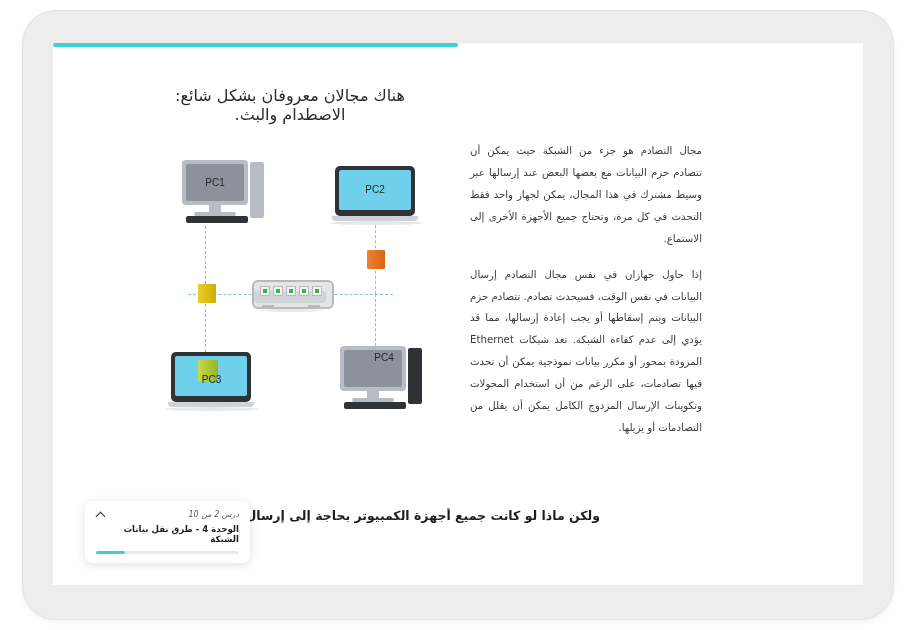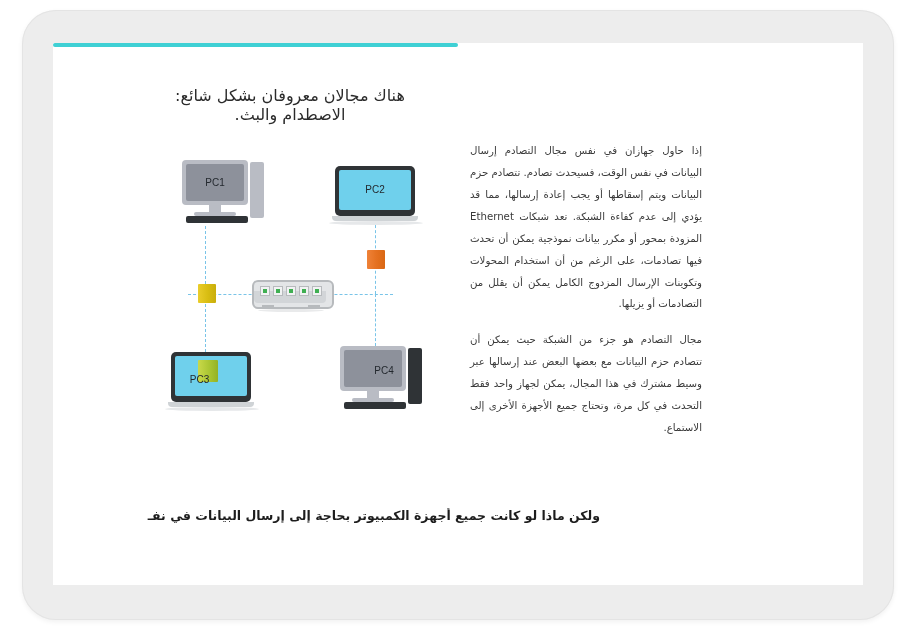--- a/index.html
+++ b/index.html
@@ -307,41 +307,51 @@
         <div class="lap-base"></div>
         <div class="lap-shadow"></div>
       </div>
     </div>
 
     <div class="node" style="left:18px;top:192px;">
       <div class="laptop-wrap">
         <div class="lap-lid"></div>
         <div class="lap-screen"></div>
         <div class="packet" style="left:30px;top:8px;width:20px;height:22px;background:linear-gradient(90deg,#c9d94a 0%,#a8c431 60%,#93b226 100%);"></div>
-        <div class="node-label" style="top:22px;left:7px;width:49px;color:#23282e;">PC3</div>
+        <div class="node-label" style="top:22px;left:19px;width:49px;color:#23282e;">PC3</div>
         <div class="lap-base"></div>
         <div class="lap-shadow"></div>
       </div>
     </div>
 
     <div class="node" style="left:190px;top:186px;">
       <div class="monitor-wrap">
         <div class="mon-screen" style="background:#b9bcc4;"></div>
         <div class="mon-inner" style="background:#8d919b;"></div>
-        <div class="node-label" style="top:19px;left:0;width:88px;color:#23282e;">PC4</div>
+        <div class="node-label" style="top:6px;left:0;width:88px;color:#23282e;">PC4</div>
         <div class="mon-neck"></div>
         <div class="mon-base"></div>
         <div class="keyboard" style="background:#2f3336;"></div>
         <div class="tower" style="background:#2f3336;"></div>
       </div>
     </div>
 
   </div>
 
   <div class="text-col">
+    <p class="art-para">مجال التصادم هو جزء من الشبكة حيث يمكن أن تتصادم حزم البيانات مع بعضها البعض عند إرسالها عبر وسيط مشترك في هذا المجال، يمكن لجهاز واحد فقط التحدث في كل مرة، وتحتاج جميع الأجهزة الأخرى إلى الاستماع.</p>
     <p class="art-para">إذا حاول جهازان في نفس مجال التصادم إرسال البيانات في نفس الوقت، فسيحدث تصادم. تتصادم حزم البيانات ويتم إسقاطها أو يجب إعادة إرسالها، مما قد يؤدي إلى عدم كفاءة الشبكة. تعد شبكات Ethernet المزودة بمحور أو مكرر بيانات نموذجية يمكن أن تحدث فيها تصادمات، على الرغم من أن استخدام المحولات وتكوينات الإرسال المزدوج الكامل يمكن أن يقلل من التصادمات أو يزيلها.</p>
-    <p class="art-para">مجال التصادم هو جزء من الشبكة حيث يمكن أن تتصادم حزم البيانات مع بعضها البعض عند إرسالها عبر وسيط مشترك في هذا المجال، يمكن لجهاز واحد فقط التحدث في كل مرة، وتحتاج جميع الأجهزة الأخرى إلى الاستماع.</p>
   </div>
 
   <div class="bottom-headline">ولكن ماذا لو كانت جميع أجهزة الكمبيوتر بحاجة إلى إرسال البيانات في نفـ</div>
 
+  <div class="lesson-card">
+    <div class="lc-top">
+      <span class="lc-count">درس 2 من 10</span>
+      <span class="lc-chev"></span>
+    </div>
+    <div class="lc-title">الوحدة 4 - طرق نقل بيانات الشبكة</div>
+    <div class="lc-bar-track">
+      <div class="lc-bar-fill" style="width:20%;"></div>
+    </div>
+  </div>
 
 </div>
 
 </body></html>

